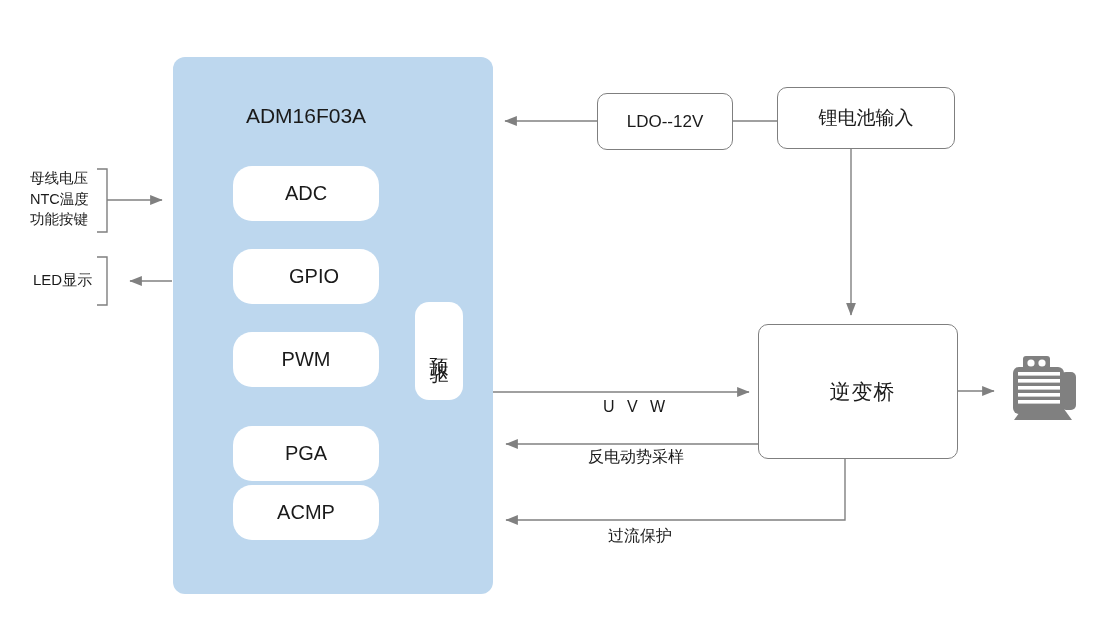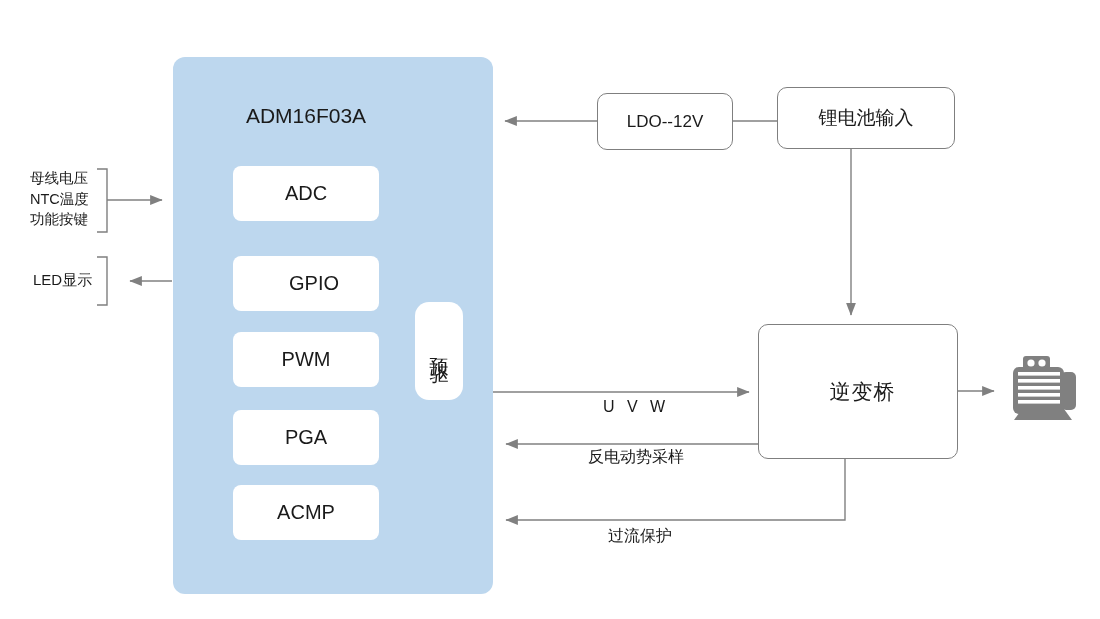--- a/index.html
+++ b/index.html
@@ -7,24 +7,24 @@
   body{font-family:"Liberation Sans","DejaVu Sans",sans-serif;color:#1a1a1a;}
   .canvas{position:relative;width:1100px;height:619px;background:#ffffff;overflow:hidden;margin-top:17px;}
   .wires{position:absolute;left:0;top:0;width:1100px;height:619px;}
 
   
   .chip{position:absolute;left:173px;top:40px;width:320px;height:537px;
         background:#bdd7ee;border-radius:12px;}
   .chip-title{position:absolute;left:40px;top:46px;width:186px;height:26px;
         font-size:21px;text-align:center;line-height:26px;color:#1a1a1a;}
   .mod{position:absolute;left:60px;width:146px;height:55px;background:#ffffff;
-        border-radius:8px;display:flex;align-items:center;justify-content:center;
+        border-radius:19px;display:flex;align-items:center;justify-content:center;
         font-size:20px;color:#1a1a1a;}
-  .mod-adc{top:109px;} .mod-gpio{top:199px;padding-left:16px;} .mod-pwm{top:275px;}
-  .mod-pga{top:353px;} .mod-acmp{top:428px;}
+  .mod-adc{top:109px;} .mod-gpio{top:192px;padding-left:16px;} .mod-pwm{top:275px;}
+  .mod-pga{top:369px;} .mod-acmp{top:428px;}
   .predriver{position:absolute;left:242px;top:245px;width:48px;height:98px;
         background:#ffffff;border-radius:14px;display:flex;align-items:center;
         justify-content:center;font-size:19px;
         writing-mode:vertical-lr;text-orientation:upright;letter-spacing:8px;}
 
   
   .obox{position:absolute;background:#ffffff;border:1.4px solid #7f7f7f;
         border-radius:10px;display:flex;align-items:center;justify-content:center;
         color:#1a1a1a;}
   .ldo{left:597px;top:76px;width:136px;height:57px;font-size:17px;}

